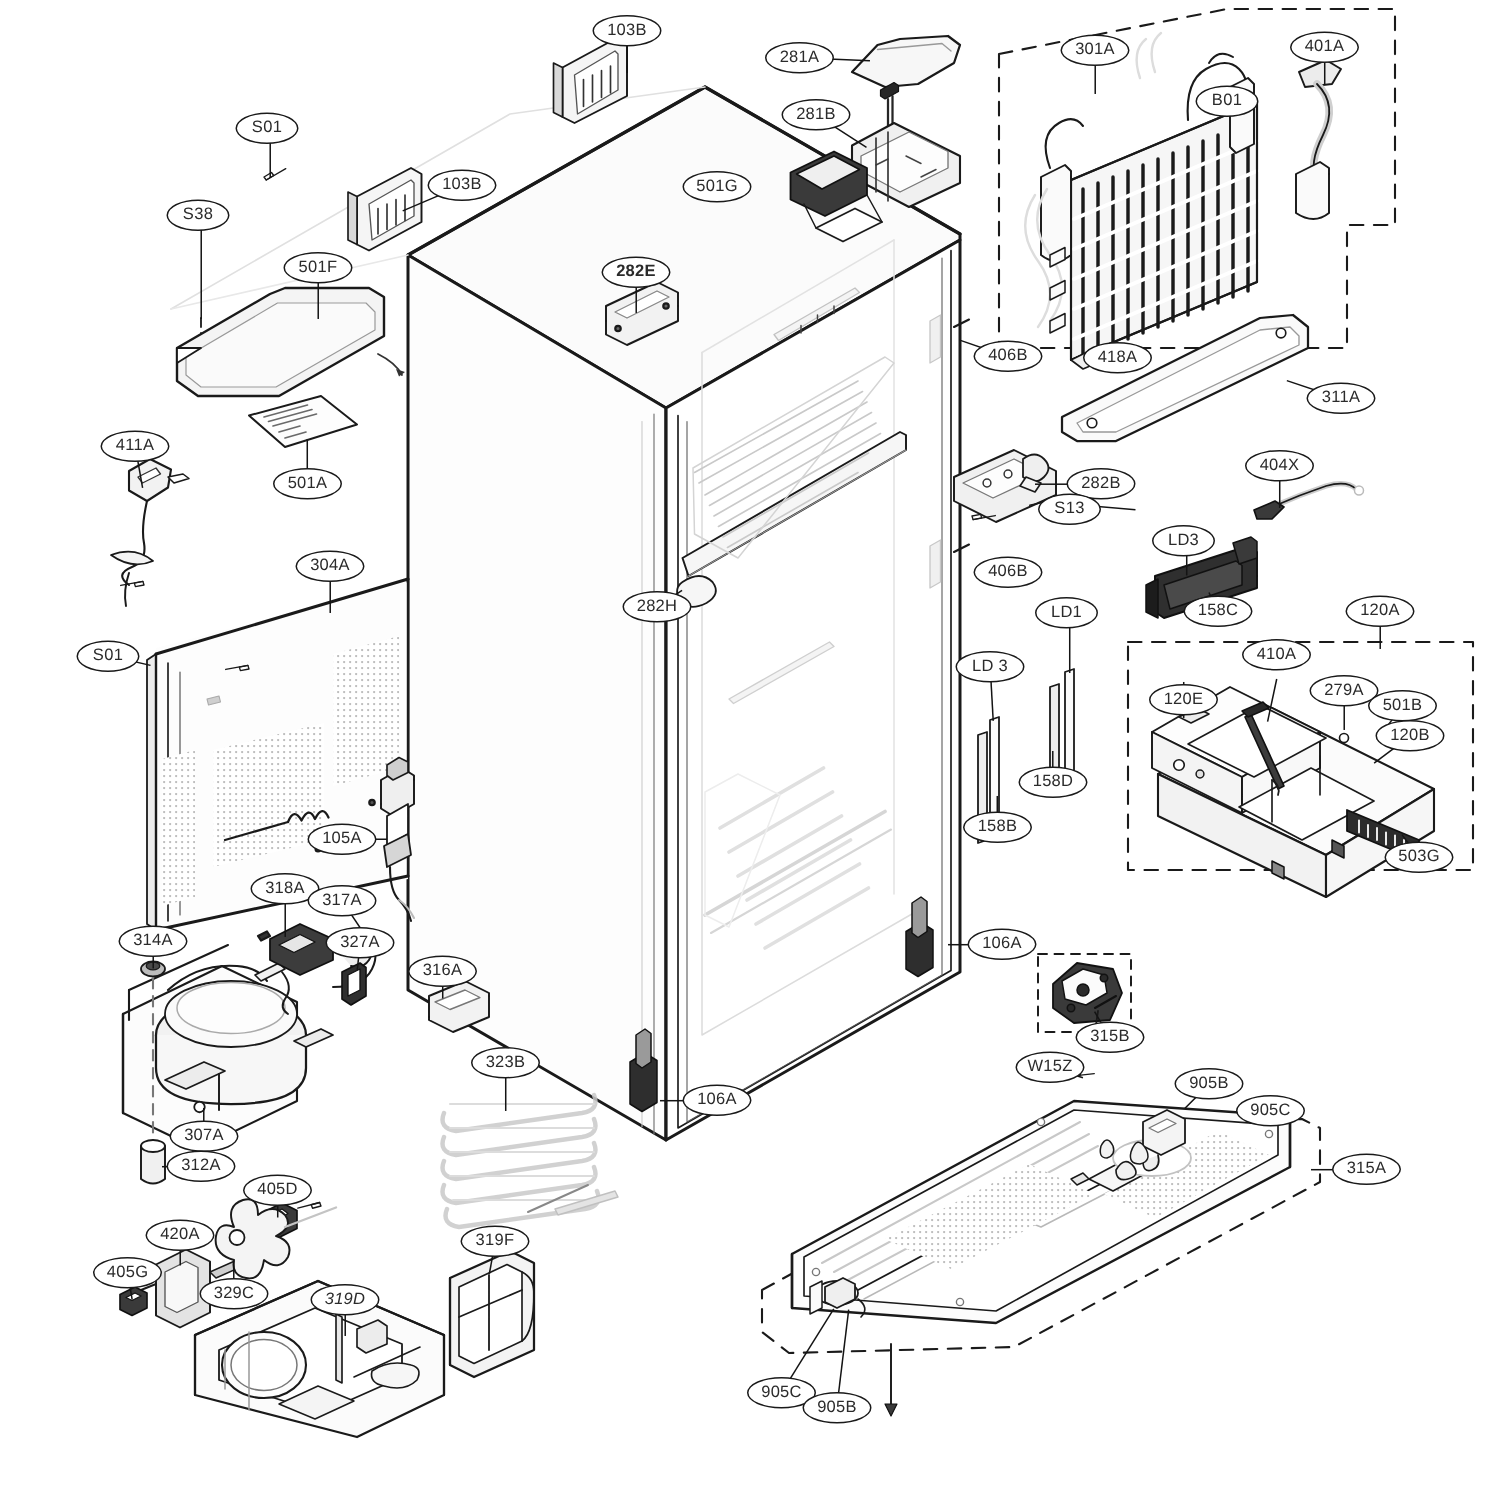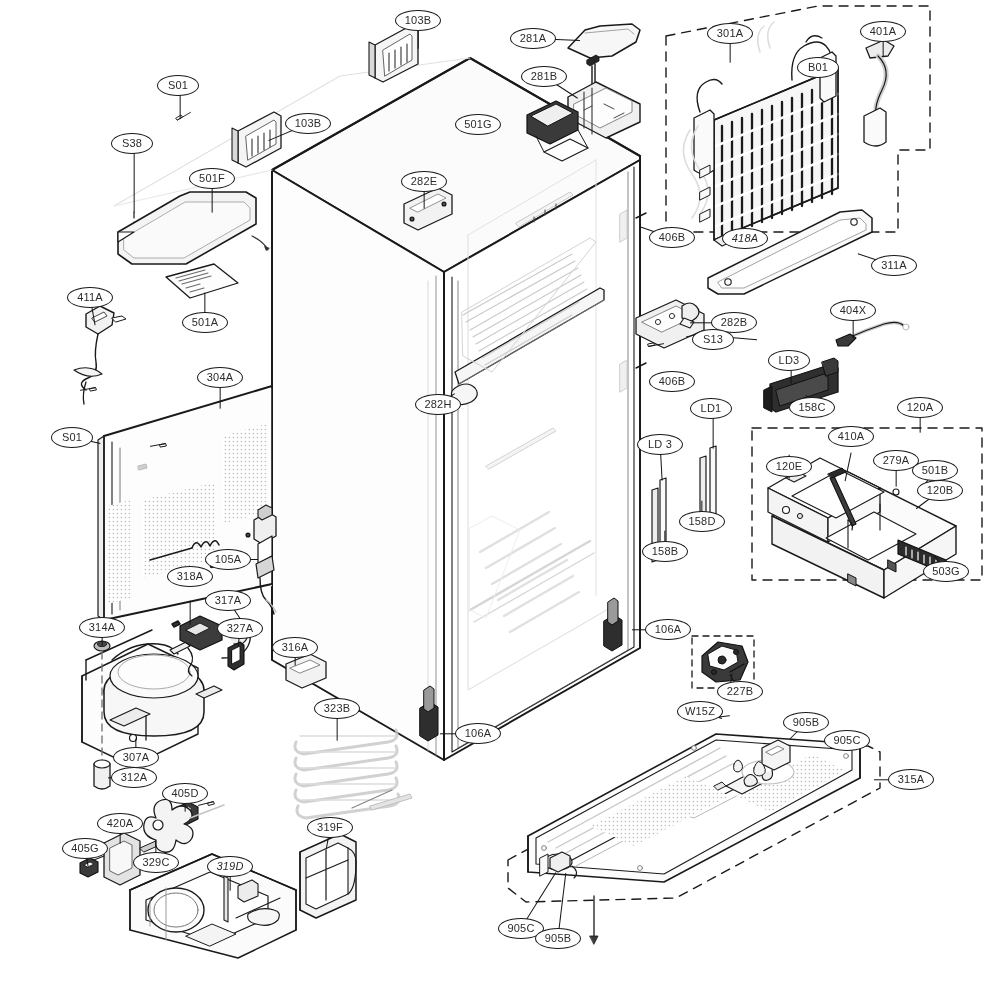--- a/index.html
+++ b/index.html
@@ -522,24 +522,24 @@
       <div class="leader" style="left: 180px; top: 85px; width: 33px; transform: rotate(90deg);"></div>
       <div class="callout narrow" style="left: 180px; top: 85px;">S01</div>
       <div class="leader" style="left: 308px; top: 123px; width: 43.4626px; transform: rotate(156.975deg);"></div>
       <div class="callout" style="left: 308px; top: 123px;">103B</div>
       <div class="callout" style="left: 478px; top: 124px;">501G</div>
       <div class="leader" style="left: 134px; top: 143px; width: 69px; transform: rotate(90deg);"></div>
       <div class="callout narrow" style="left: 134px; top: 143px;">S38</div>
       <div class="leader" style="left: 212px; top: 178px; width: 34px; transform: rotate(90deg);"></div>
       <div class="callout" style="left: 212px; top: 178px;">501F</div>
       <div class="leader" style="left: 424px; top: 181px; width: 27px; transform: rotate(90deg);"></div>
-      <div class="callout" style="left: 424px; top: 181px;">282E</div>
+      <div class="callout" style="left: 424px; top: 181px; font-weight: bold;">282E</div>
       <div class="leader" style="left: 672px; top: 237px; width: 33.8378px; transform: rotate(-161.03deg);"></div>
       <div class="callout" style="left: 672px; top: 237px;">406B</div>
-      <div class="callout" style="left: 745px; top: 238px; font-style: italic;">418A</div>
+      <div class="callout" style="left: 745px; top: 238px;">418A</div>
       <div class="leader" style="left: 894px; top: 265px; width: 37.9473px; transform: rotate(-161.565deg);"></div>
       <div class="callout" style="left: 894px; top: 265px;">311A</div>
       <div class="leader" style="left: 205px; top: 322px; width: 30px; transform: rotate(-90deg);"></div>
       <div class="callout" style="left: 205px; top: 322px;">501A</div>
       <div class="leader" style="left: 90px; top: 297px; width: 28.4429px; transform: rotate(79.8753deg);"></div>
       <div class="callout" style="left: 90px; top: 297px;">411A</div>
       <div class="leader" style="left: 734px; top: 322px; width: 44px; transform: rotate(180deg);"></div>
       <div class="callout" style="left: 734px; top: 322px;">282B</div>
       <div class="leader" style="left: 853px; top: 310px; width: 28px; transform: rotate(90deg);"></div>
       <div class="callout" style="left: 853px; top: 310px;">404X</div>
@@ -574,33 +574,33 @@
       <div class="callout" style="left: 940px; top: 490px;">120B</div>
       <div class="leader" style="left: 702px; top: 521px; width: 21px; transform: rotate(-90deg);"></div>
       <div class="callout" style="left: 702px; top: 521px;">158D</div>
       <div class="leader" style="left: 665px; top: 551px; width: 21px; transform: rotate(-90deg);"></div>
       <div class="callout" style="left: 665px; top: 551px;">158B</div>
       <div class="leader" style="left: 228px; top: 559px; width: 30px; transform: rotate(0deg);"></div>
       <div class="callout" style="left: 228px; top: 559px;">105A</div>
       <div class="leader" style="left: 946px; top: 571px; width: 18.6011px; transform: rotate(-126.254deg);"></div>
       <div class="callout" style="left: 946px; top: 571px;">503G</div>
       <div class="leader" style="left: 190px; top: 600px; width: 24px; transform: rotate(90deg);"></div>
-      <div class="callout" style="left: 190px; top: 576px;">318A</div>
+      <div class="callout" style="left: 190px; top: 592px;">318A</div>
       <div class="leader" style="left: 228px; top: 600px; width: 32.45px; transform: rotate(56.3099deg);"></div>
       <div class="callout" style="left: 228px; top: 600px;">317A</div>
       <div class="leader" style="left: 102px; top: 627px; width: 18px; transform: rotate(90deg);"></div>
       <div class="callout" style="left: 102px; top: 627px;">314A</div>
       <div class="leader" style="left: 240px; top: 628px; width: 18.1108px; transform: rotate(96.3402deg);"></div>
       <div class="callout" style="left: 240px; top: 628px;">327A</div>
       <div class="leader" style="left: 668px; top: 629px; width: 36px; transform: rotate(180deg);"></div>
       <div class="callout" style="left: 668px; top: 629px;">106A</div>
       <div class="leader" style="left: 295px; top: 647px; width: 18px; transform: rotate(90deg);"></div>
       <div class="callout" style="left: 295px; top: 647px;">316A</div>
       <div class="leader" style="left: 740px; top: 691px; width: 19.7231px; transform: rotate(-120.466deg);"></div>
-      <div class="callout" style="left: 740px; top: 691px;">227B</div>
+      <div class="callout" style="left: 740px; top: 691px;">315B</div>
       <div class="leader" style="left: 700px; top: 711px; width: 23.0868px; transform: rotate(17.6501deg);"></div>
       <div class="callout" style="left: 700px; top: 711px;">W15Z</div>
       <div class="leader" style="left: 337px; top: 708px; width: 32px; transform: rotate(90deg);"></div>
       <div class="callout" style="left: 337px; top: 708px;">323B</div>
       <div class="leader" style="left: 806px; top: 722px; width: 22.6274px; transform: rotate(135deg);"></div>
       <div class="callout" style="left: 806px; top: 722px;">905B</div>
       <div class="leader" style="left: 136px; top: 757px; width: 19px; transform: rotate(-90deg);"></div>
       <div class="callout" style="left: 136px; top: 757px;">307A</div>
       <div class="callout" style="left: 847px; top: 740px;">905C</div>
       <div class="leader" style="left: 911px; top: 779px; width: 37px; transform: rotate(180deg);"></div>

